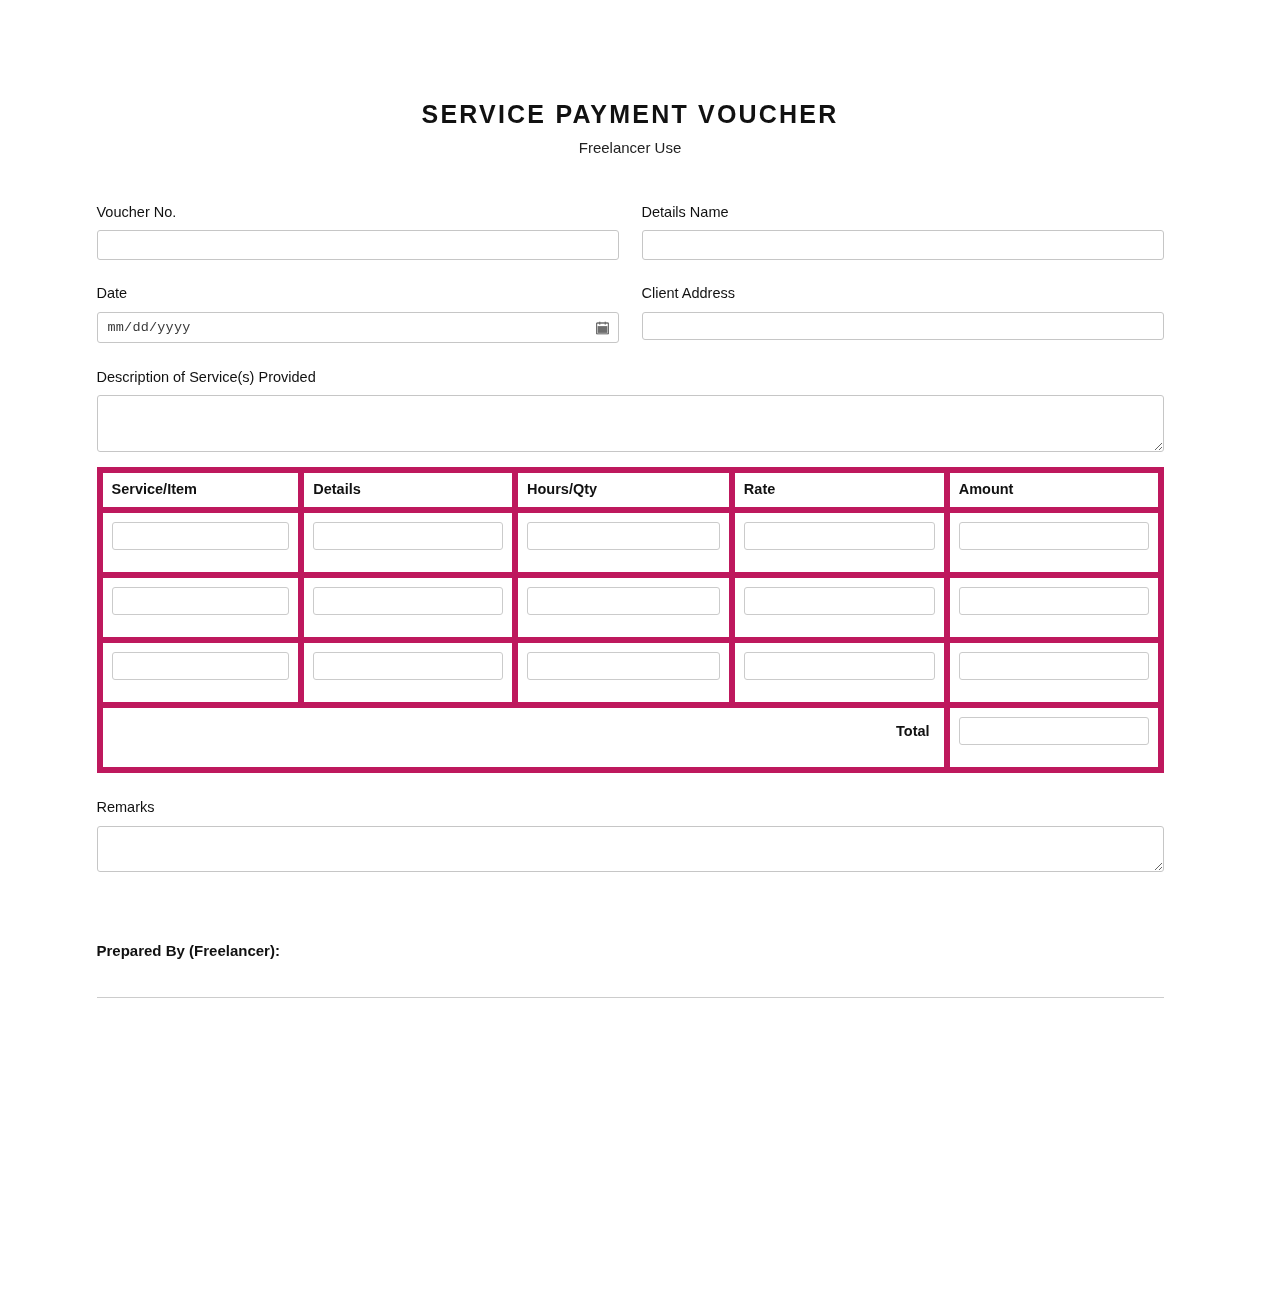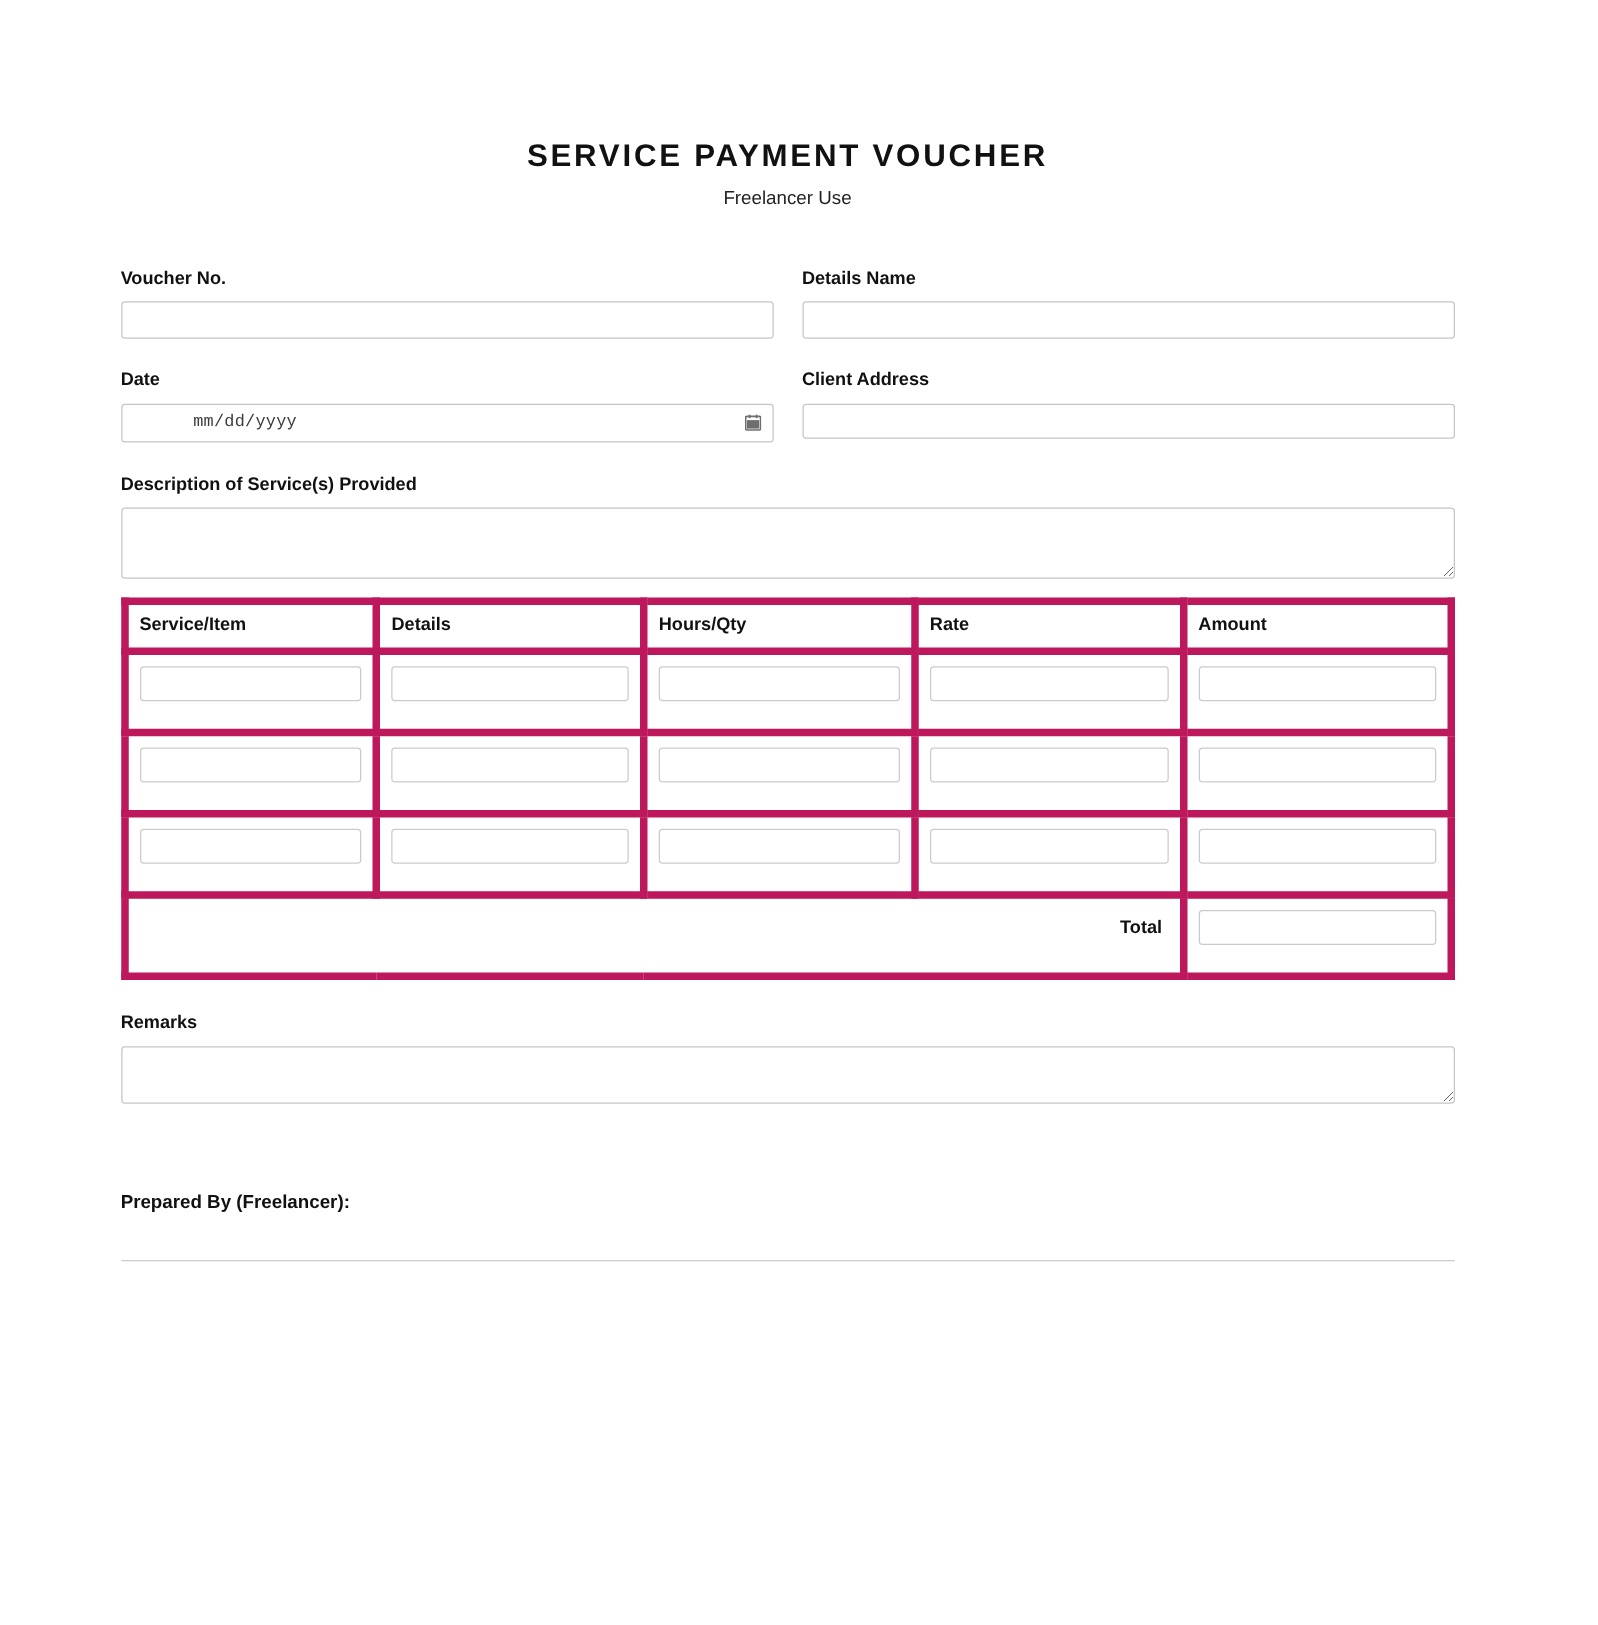--- a/index.html
+++ b/index.html
@@ -13,21 +13,21 @@
     height: 1300px;
     font-family: "Liberation Sans", sans-serif;
     color: #000000;
     -webkit-font-smoothing: antialiased;
   }
 
   .page {
     position: relative;
     width: 1260px;
     height: 1300px;
-    padding: 11px;
+    padding: 0;
   }
 
   
   .doc-header {
     padding-top: 100px;
     text-align: center;
   }
   .doc-title {
     font-size: 25px;
     font-weight: bold;
@@ -60,21 +60,21 @@
     margin-top: 25px;
   }
   .field-col {
     flex: 1 1 0;
     min-width: 0;
   }
 
   .field-label {
     display: block;
     font-size: 14.5px;
-    font-weight: bold;
+    font-weight: normal;
     color: #111111;
     margin: 0 0 9px 0;
     line-height: 1.2;
   }
 
   .txt-input {
     display: block;
     width: 100%;
     height: 30px;
     border: 1px solid #c6c6c6;
@@ -113,21 +113,20 @@
     position: absolute;
     left: 11px;
     top: 50%;
     transform: translateY(-50%);
     font-family: "Liberation Mono", monospace;
     font-size: 13.5px;
     color: #3b3b3b;
     letter-spacing: 0.2px;
     pointer-events: none;
     white-space: pre;
-    margin-left: 47px;
   }
   .cal-icon {
     position: absolute;
     right: 10px;
     top: 50%;
     transform: translateY(-50%);
     width: 13px;
     height: 13px;
     pointer-events: none;
   }

